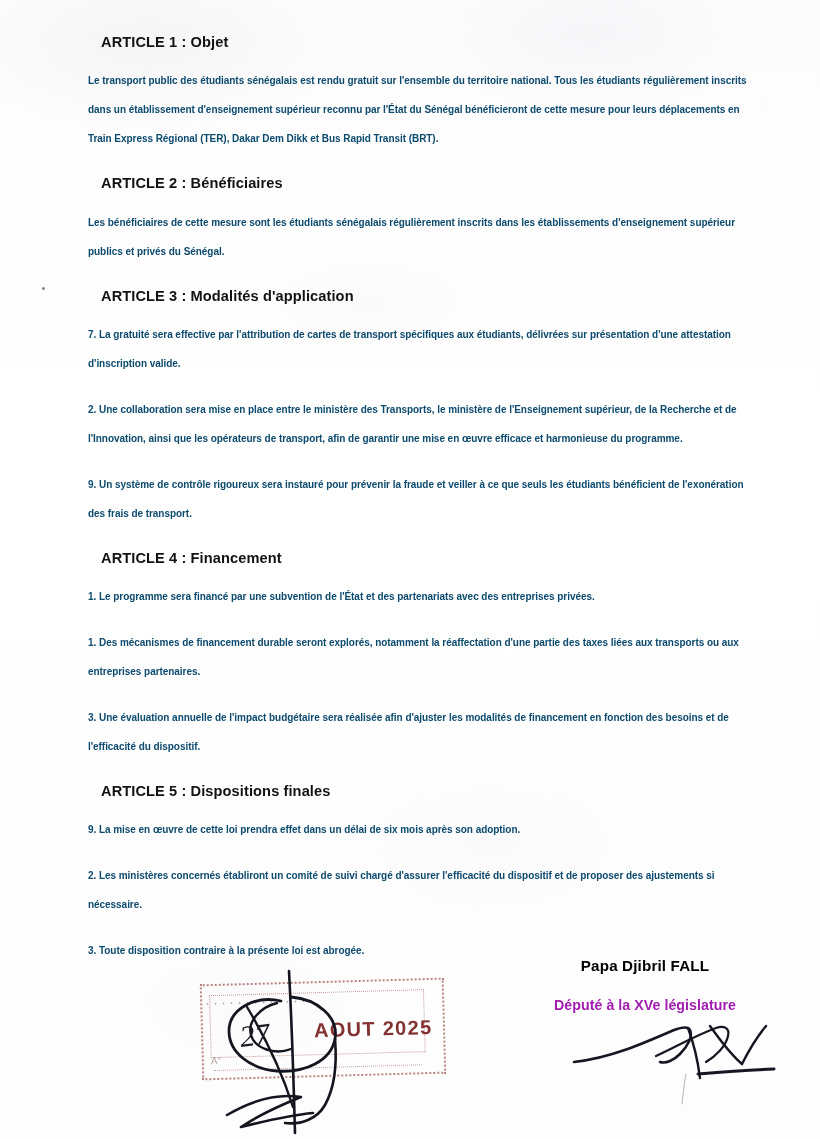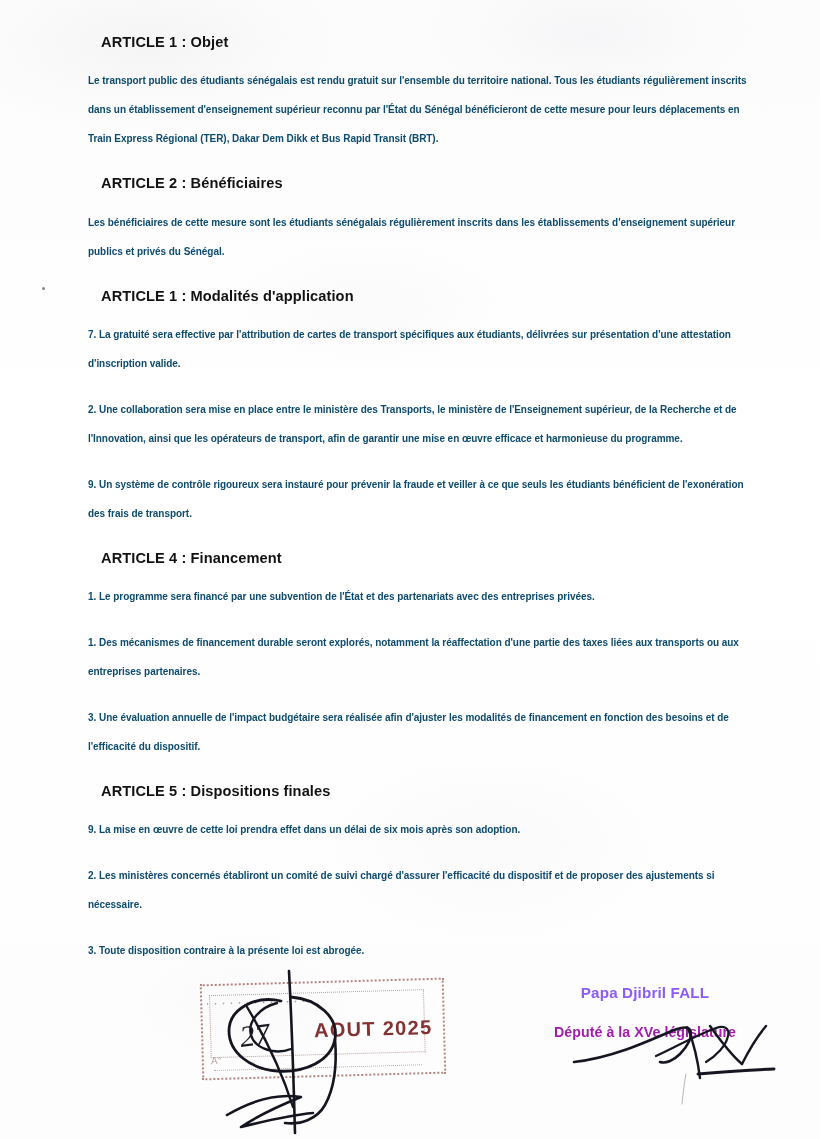--- a/index.html
+++ b/index.html
@@ -92,22 +92,21 @@
     left: 500px;
     top: 957px;
     width: 290px;
     text-align: center;
     z-index: 3;
   }
   .sign-name {
     font-size: 15.2px;
     font-weight: bold;
     letter-spacing: 0.15px;
-    color: #8b5cf6;
-    margin-top: 27px;
+    color: #000000;
   }
   .sign-title {
     margin-top: 23px;
     font-size: 14.2px;
     font-weight: bold;
     letter-spacing: 0.05px;
     color: #a21caf;
   }
   .sign-mark {
     position: absolute;
@@ -209,21 +208,21 @@
       <h2 class="article-heading">ARTICLE 1 : Objet</h2>
       <div class="gap-after-heading"></div>
       <p class="para">Le transport public des étudiants sénégalais est rendu gratuit sur l'ensemble du territoire national. Tous les étudiants régulièrement inscrits dans un établissement d'enseignement supérieur reconnu par l'État du Sénégal bénéficieront de cette mesure pour leurs déplacements en Train Express Régional (TER), Dakar Dem Dikk et Bus Rapid Transit (BRT).</p>
 
       <div class="gap-before-heading"></div>
       <h2 class="article-heading">ARTICLE 2 : Bénéficiaires</h2>
       <div class="gap-after-heading"></div>
       <p class="para">Les bénéficiaires de cette mesure sont les étudiants sénégalais régulièrement inscrits dans les établissements d'enseignement supérieur publics et privés du Sénégal.</p>
 
       <div class="gap-before-heading"></div>
-      <h2 class="article-heading">ARTICLE 1 : Modalités d'application</h2>
+      <h2 class="article-heading">ARTICLE 3 : Modalités d'application</h2>
       <div class="gap-after-heading"></div>
       <p class="para">7. La gratuité sera effective par l'attribution de cartes de transport spécifiques aux étudiants, délivrées sur présentation d'une attestation d'inscription valide.</p>
       <div class="gap-between-para"></div>
       <p class="para">2. Une collaboration sera mise en place entre le ministère des Transports, le ministère de l'Enseignement supérieur, de la Recherche et de l'Innovation, ainsi que les opérateurs de transport, afin de garantir une mise en œuvre efficace et harmonieuse du programme.</p>
       <div class="gap-between-para"></div>
       <p class="para">9. Un système de contrôle rigoureux sera instauré pour prévenir la fraude et veiller à ce que seuls les étudiants bénéficient de l'exonération des frais de transport.</p>
 
       <div class="gap-before-heading"></div>
       <h2 class="article-heading">ARTICLE 4 : Financement</h2>
       <div class="gap-after-heading"></div>

